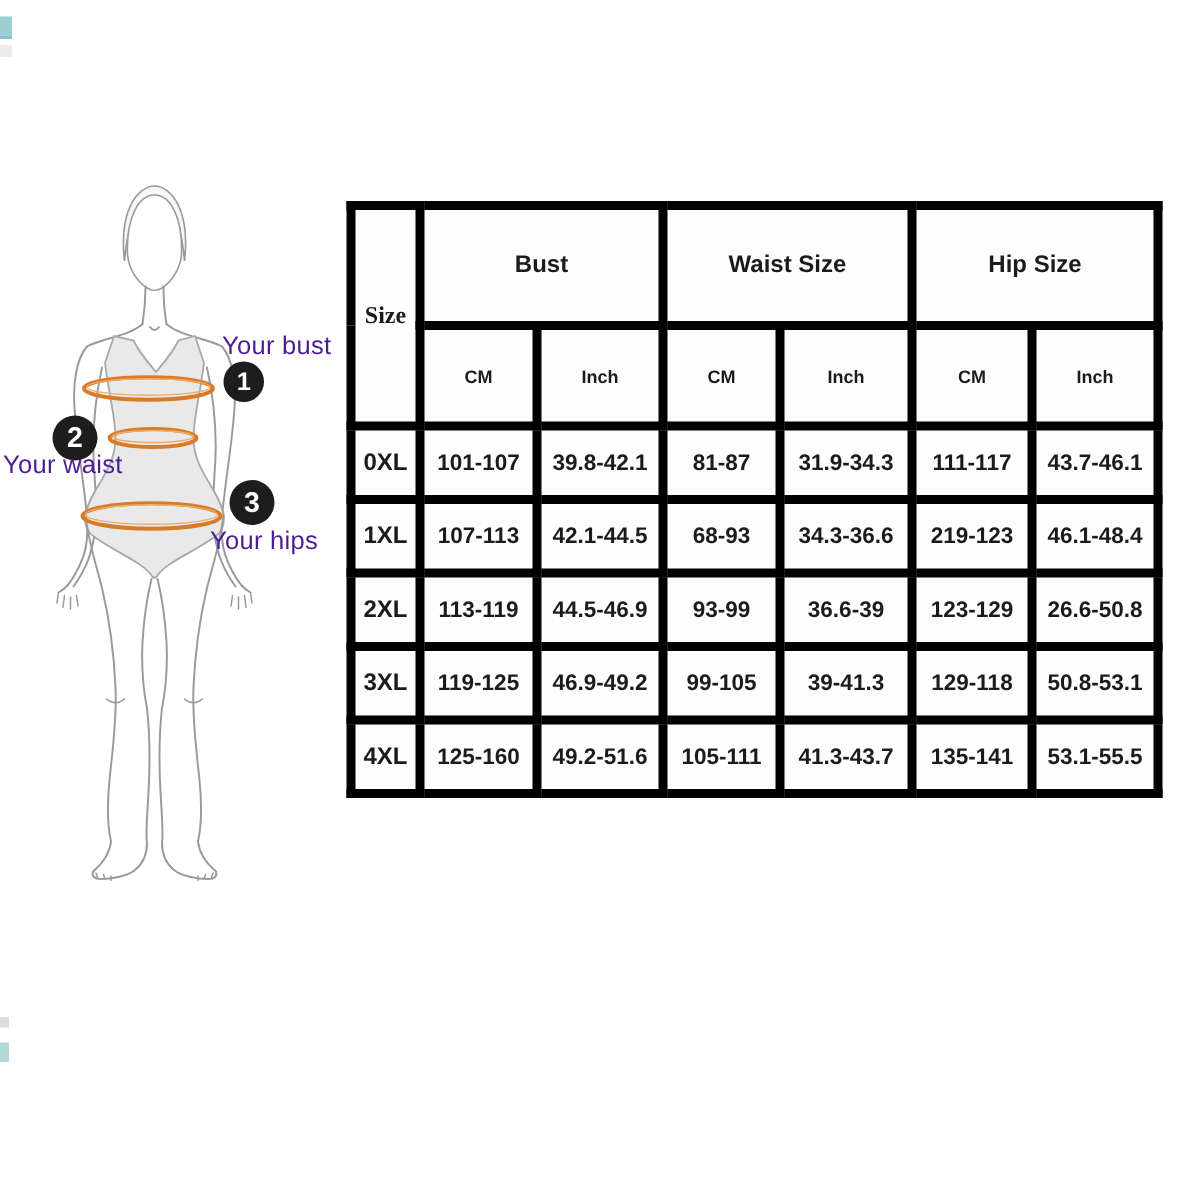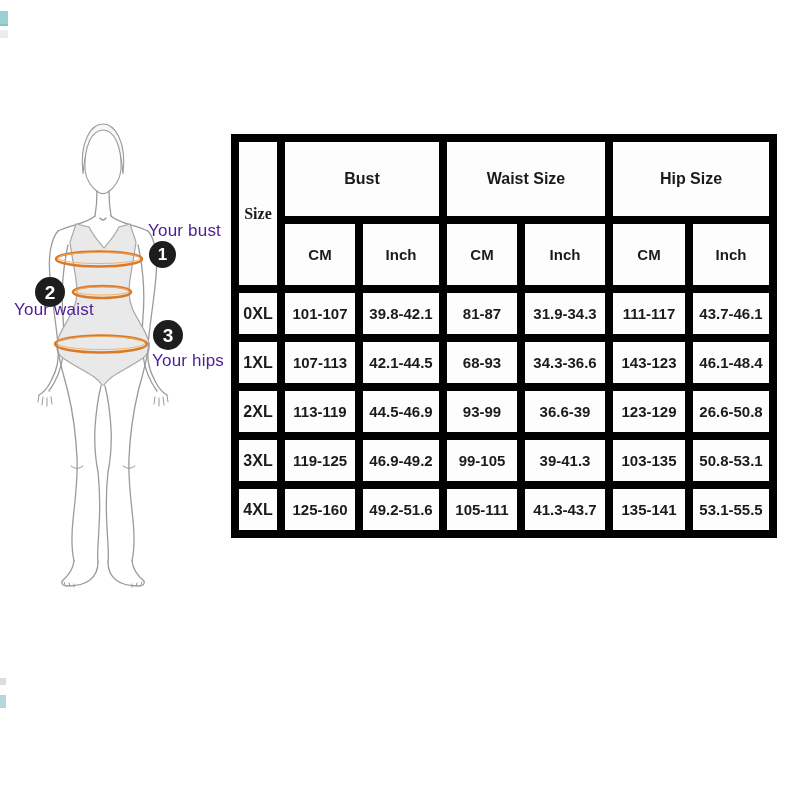--- a/index.html
+++ b/index.html
@@ -49,42 +49,42 @@
   .marker-3 { left: 153px; top: 202px; width: 30px; height: 30px; font-size: 19px; }
 
   .fig-label {
     position: absolute;
     font-size: 17px;
     color: #4c1d95;
     white-space: nowrap;
     letter-spacing: 0.2px;
   }
   .label-bust  { left: 148px; top: 103px; }
-  .label-waist { left: 14px;   top: 182px; }
-  .label-hips  { left: 152px; top: 233px; }
+  .label-waist { left: 2px;   top: 182px; }
+  .label-hips  { left: 140px; top: 233px; }
 
   
   table.size-table {
     position: absolute;
     left: 231px;
     top: 134px;
     border-collapse: collapse;
     table-layout: fixed;
     background: #fdfdfd;
     color: #1b1b1b;
   }
   table.size-table th, table.size-table td {
-    border: 8px solid #000000;
+    border: 6px solid #000000;
     text-align: center;
     vertical-align: middle;
     font-weight: bold;
     padding: 0;
   }
   tr.group-row th   { height: 74px; font-size: 16px; }
-  tr.units-row th   { height: 61px; font-size: 15px; }
+  tr.units-row th   { height: 61px; font-size: 12px; }
   tbody tr          { height: 49px; }
   tbody th          { font-size: 16px; }
   tbody td          { font-size: 15px; margin-left: 36px; }
   th.corner         { font-size: 16px; font-family: Liberation Serif, serif; }
 </style>
 </head>
 <body>
 
 <div class="canvas">
 
@@ -197,39 +197,39 @@
         <td>31.9-34.3</td>
         <td>111-117</td>
         <td>43.7-46.1</td>
       </tr>
       <tr>
         <th>1XL</th>
         <td>107-113</td>
         <td>42.1-44.5</td>
         <td>68-93</td>
         <td>34.3-36.6</td>
-        <td>143-123</td>
+        <td>219-123</td>
         <td>46.1-48.4</td>
       </tr>
       <tr>
         <th>2XL</th>
         <td>113-119</td>
         <td>44.5-46.9</td>
         <td>93-99</td>
         <td>36.6-39</td>
         <td>123-129</td>
         <td>26.6-50.8</td>
       </tr>
       <tr>
         <th>3XL</th>
         <td>119-125</td>
         <td>46.9-49.2</td>
         <td>99-105</td>
         <td>39-41.3</td>
-        <td>103-135</td>
+        <td>129-118</td>
         <td>50.8-53.1</td>
       </tr>
       <tr>
         <th>4XL</th>
         <td>125-160</td>
         <td>49.2-51.6</td>
         <td>105-111</td>
         <td>41.3-43.7</td>
         <td>135-141</td>
         <td>53.1-55.5</td>

